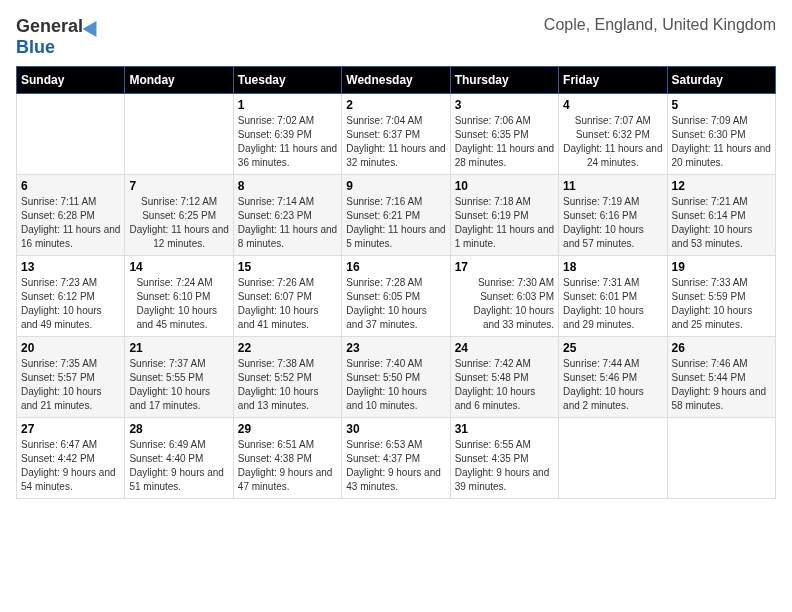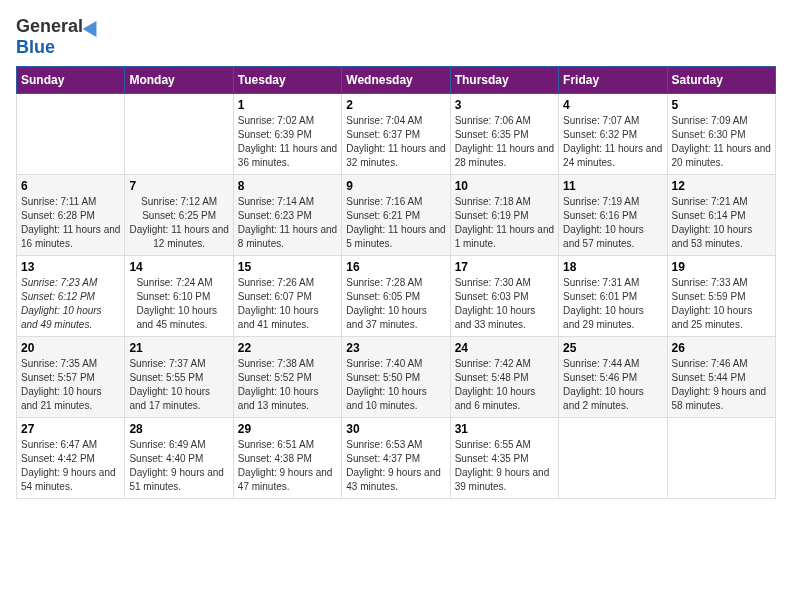--- a/index.html
+++ b/index.html
@@ -57,21 +57,21 @@
     .location-title {
       font-size: 16px;
       color: #555;
     }
     table {
       width: 100%;
       border-collapse: collapse;
       font-size: 11px;
     }
     thead tr {
-      background-color: #701a75;
+      background-color: #000000;
       color: #fff;
     }
     thead th {
       padding: 6px 4px;
       text-align: left;
       font-weight: bold;
       font-size: 12px;
       border: 1px solid #2a5da5;
     }
     tbody tr {
@@ -107,20 +107,21 @@
 
 <div class="header-area">
   <div class="logo">
     <div class="logo-row">
       <span class="logo-general">General</span>
       <span class="logo-icon"></span>
     </div>
     <span class="logo-blue">Blue</span>
   </div>
   <div class="title-area">
+    <div class="location-title">Cople, England, United Kingdom</div>
   </div>
 </div>
 
 <table>
   <thead>
     <tr>
       <th>Sunday</th>
       <th>Monday</th>
       <th>Tuesday</th>
       <th>Wednesday</th>
@@ -146,21 +147,21 @@
 Daylight: 11 hours and 32 minutes.</div>
         </td>
         <td>
           <span class="day-num">3</span>
           <div class="day-info" style="white-space: pre-line;">Sunrise: 7:06 AM
 Sunset: 6:35 PM
 Daylight: 11 hours and 28 minutes.</div>
         </td>
         <td>
           <span class="day-num">4</span>
-          <div class="day-info" style="white-space: pre-line;">Sunrise: 7:07 AM
+          <div class="day-info" style="white-space: pre-line; text-align: center;">Sunrise: 7:07 AM
 Sunset: 6:32 PM
 Daylight: 11 hours and 24 minutes.</div>
         </td>
         <td>
           <span class="day-num">5</span>
           <div class="day-info" style="white-space: pre-line;">Sunrise: 7:09 AM
 Sunset: 6:30 PM
 Daylight: 11 hours and 20 minutes.</div>
         </td>
       </tr>
@@ -204,21 +205,21 @@
         <td>
           <span class="day-num">12</span>
           <div class="day-info" style="white-space: pre-line;">Sunrise: 7:21 AM
 Sunset: 6:14 PM
 Daylight: 10 hours and 53 minutes.</div>
         </td>
       </tr>
       <tr>
         <td>
           <span class="day-num">13</span>
-          <div class="day-info" style="white-space: pre-line; font-style: italic;">Sunrise: 7:23 AM
+          <div class="day-info" style="white-space: pre-line;">Sunrise: 7:23 AM
 Sunset: 6:12 PM
 Daylight: 10 hours and 49 minutes.</div>
         </td>
         <td>
           <span class="day-num">14</span>
           <div class="day-info" style="white-space: pre-line; margin-left: 7px;">Sunrise: 7:24 AM
 Sunset: 6:10 PM
 Daylight: 10 hours and 45 minutes.</div>
         </td>
         <td>
@@ -228,21 +229,21 @@
 Daylight: 10 hours and 41 minutes.</div>
         </td>
         <td>
           <span class="day-num">16</span>
           <div class="day-info" style="white-space: pre-line;">Sunrise: 7:28 AM
 Sunset: 6:05 PM
 Daylight: 10 hours and 37 minutes.</div>
         </td>
         <td>
           <span class="day-num">17</span>
-          <div class="day-info" style="white-space: pre-line;">Sunrise: 7:30 AM
+          <div class="day-info" style="white-space: pre-line; text-align: right;">Sunrise: 7:30 AM
 Sunset: 6:03 PM
 Daylight: 10 hours and 33 minutes.</div>
         </td>
         <td>
           <span class="day-num">18</span>
           <div class="day-info" style="white-space: pre-line;">Sunrise: 7:31 AM
 Sunset: 6:01 PM
 Daylight: 10 hours and 29 minutes.</div>
         </td>
         <td>

